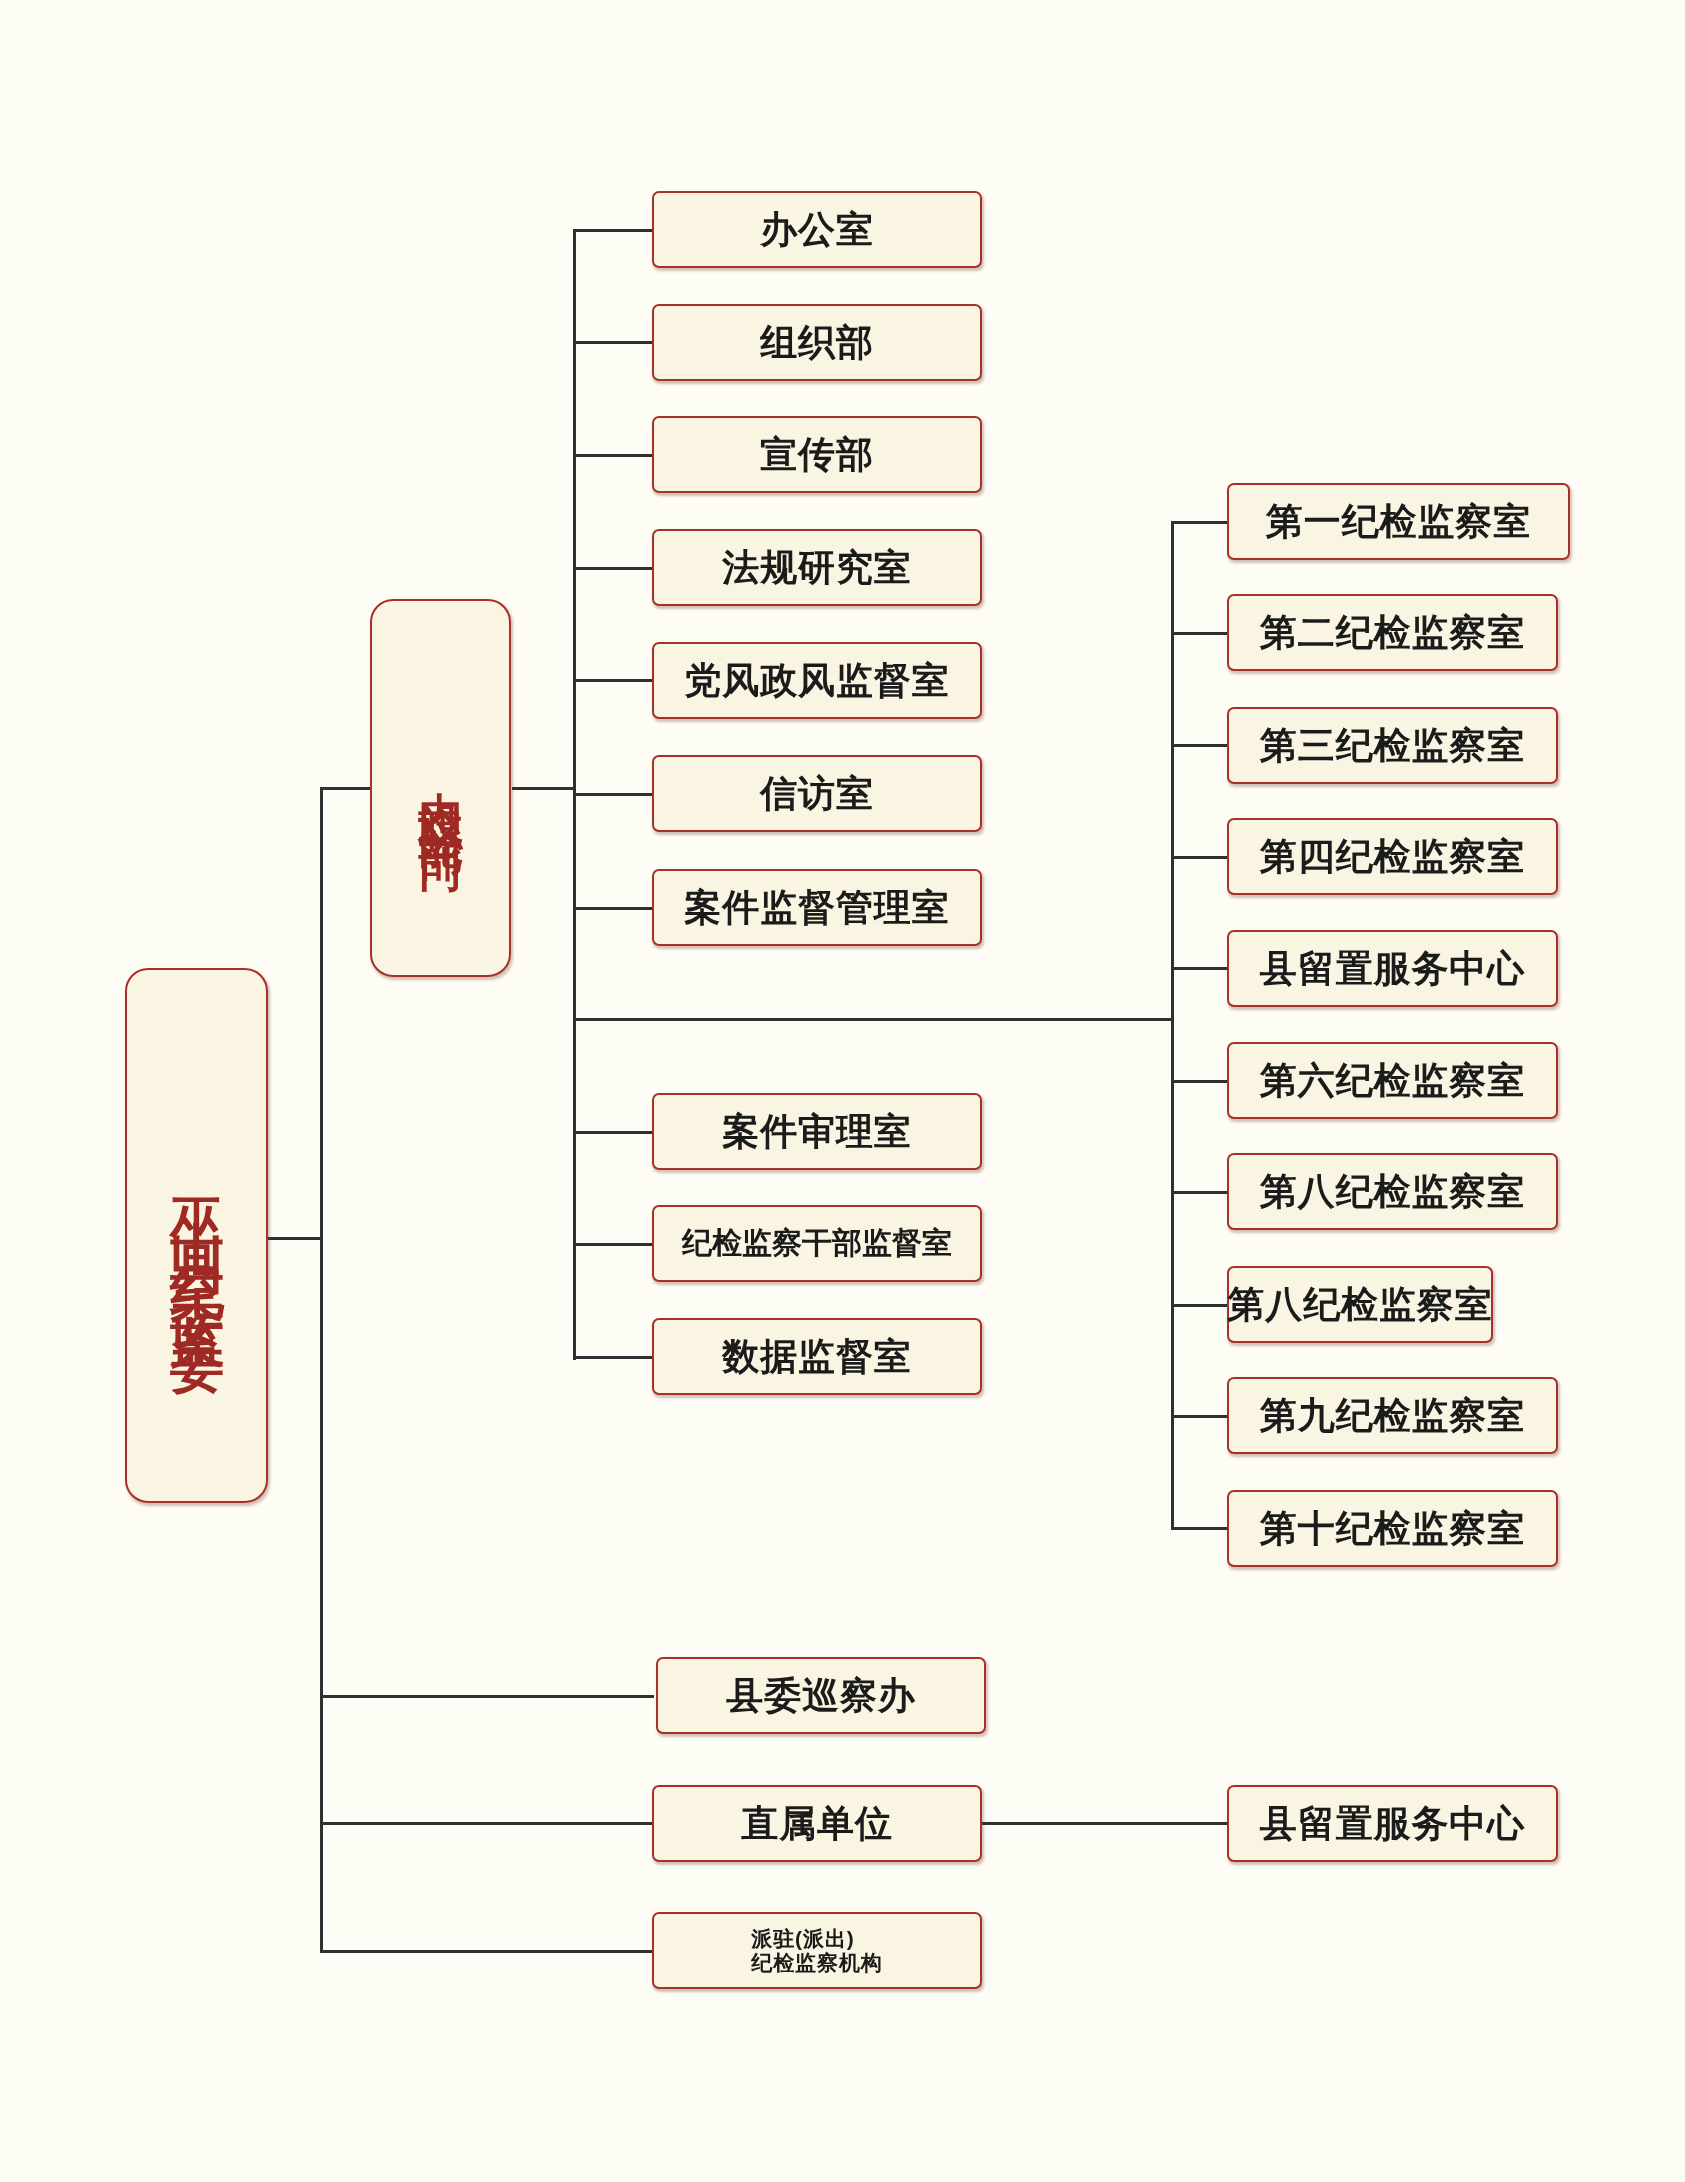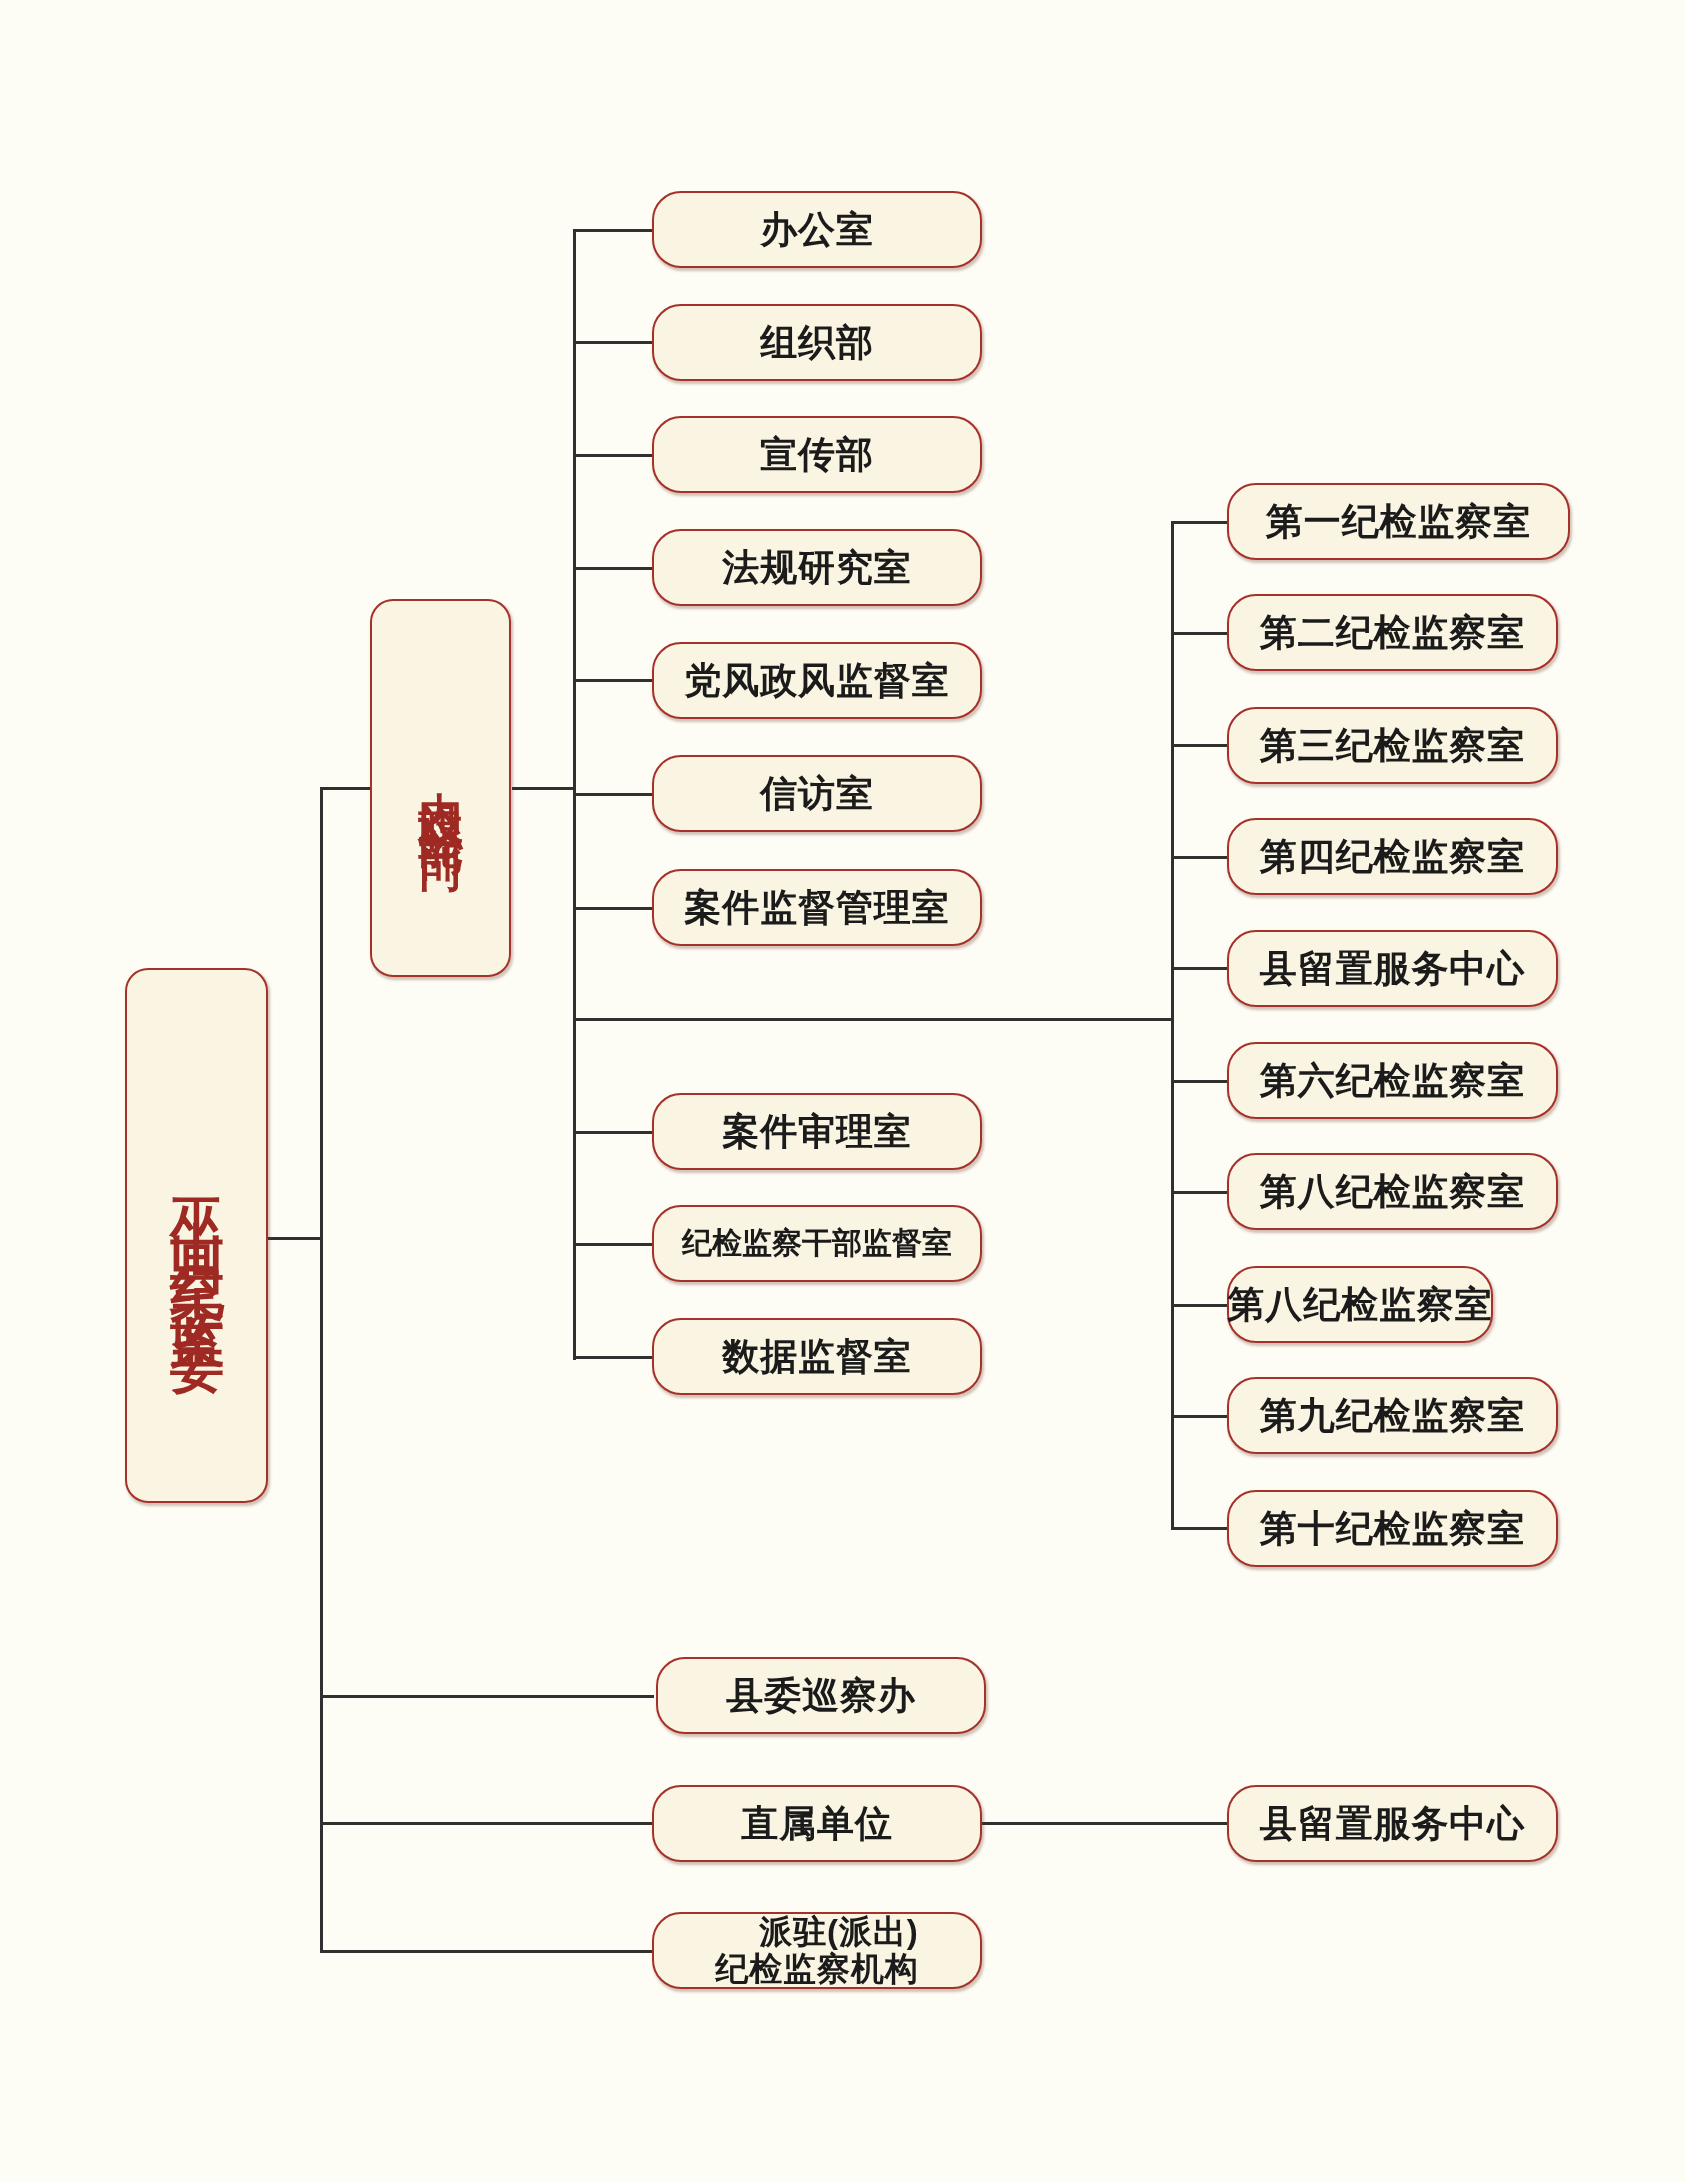--- a/index.html
+++ b/index.html
@@ -9,21 +9,21 @@
     height: 2182px;
     background: #FDFCF5;
     overflow: hidden;
     font-family: "Liberation Sans", sans-serif;
   }
   .node {
     position: absolute;
     box-sizing: border-box;
     background: #FAF5E2;
     border: 2.6px solid #A5312A;
-    border-radius: 29px;
+    border-radius: 7px;
     display: flex;
     align-items: center;
     justify-content: center;
     color: #1B1B1B;
     font-weight: 700;
     font-size: 37px;
     letter-spacing: 0.9px;
     box-shadow: 1.8px 2.6px 2.6px rgba(110, 60, 40, 0.30);
     white-space: nowrap;
   }
@@ -32,23 +32,23 @@
     text-orientation: upright;
     color: #9E2A23;
     font-family: "Liberation Serif", serif;
     border-radius: 23px;
   }
   .v-root { font-size: 54px; letter-spacing: 23px; }
   .v-sub  { font-size: 44px; letter-spacing: 10.5px; }
   .stack {
     display: flex;
     flex-direction: column;
-    align-items: flex-end;
+    align-items: flex-start;
     line-height: 1.12;
-    font-size: 33px;
+    font-size: 21px;
     white-space: nowrap;
   }
   .hline, .vline { position: absolute; background: #303030; }
   .hline { height: 2.6px; }
   .vline { width: 2.6px; }
 </style>
 </head>
 <body>
 
 <div class="canvas">

